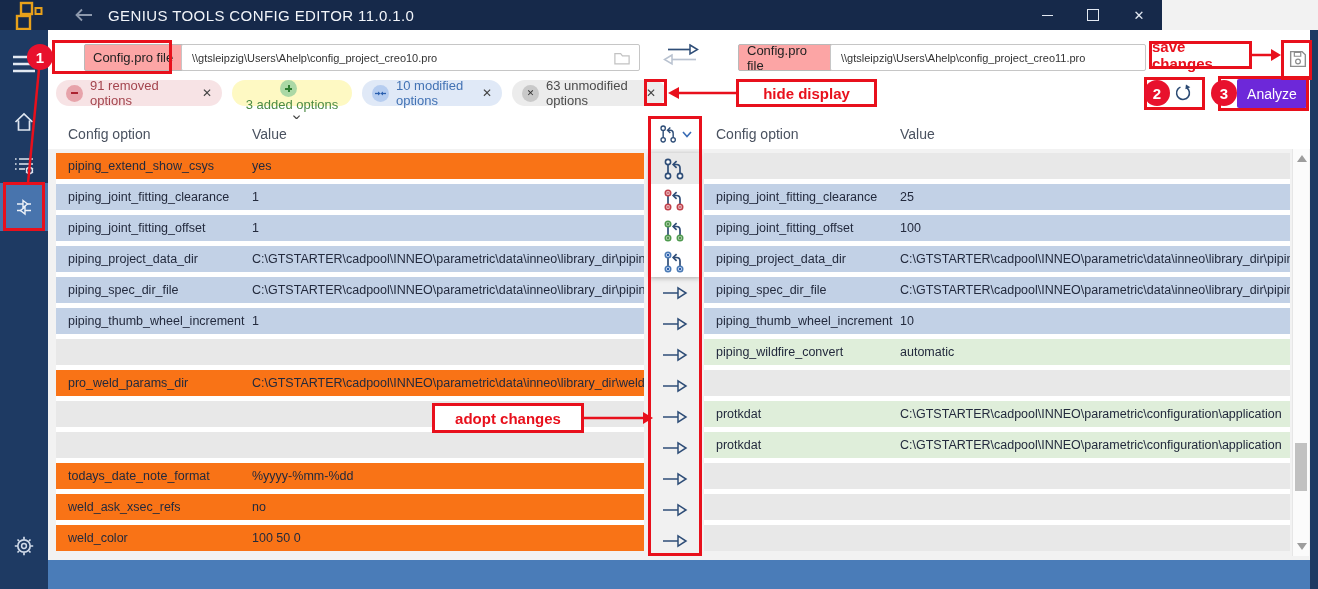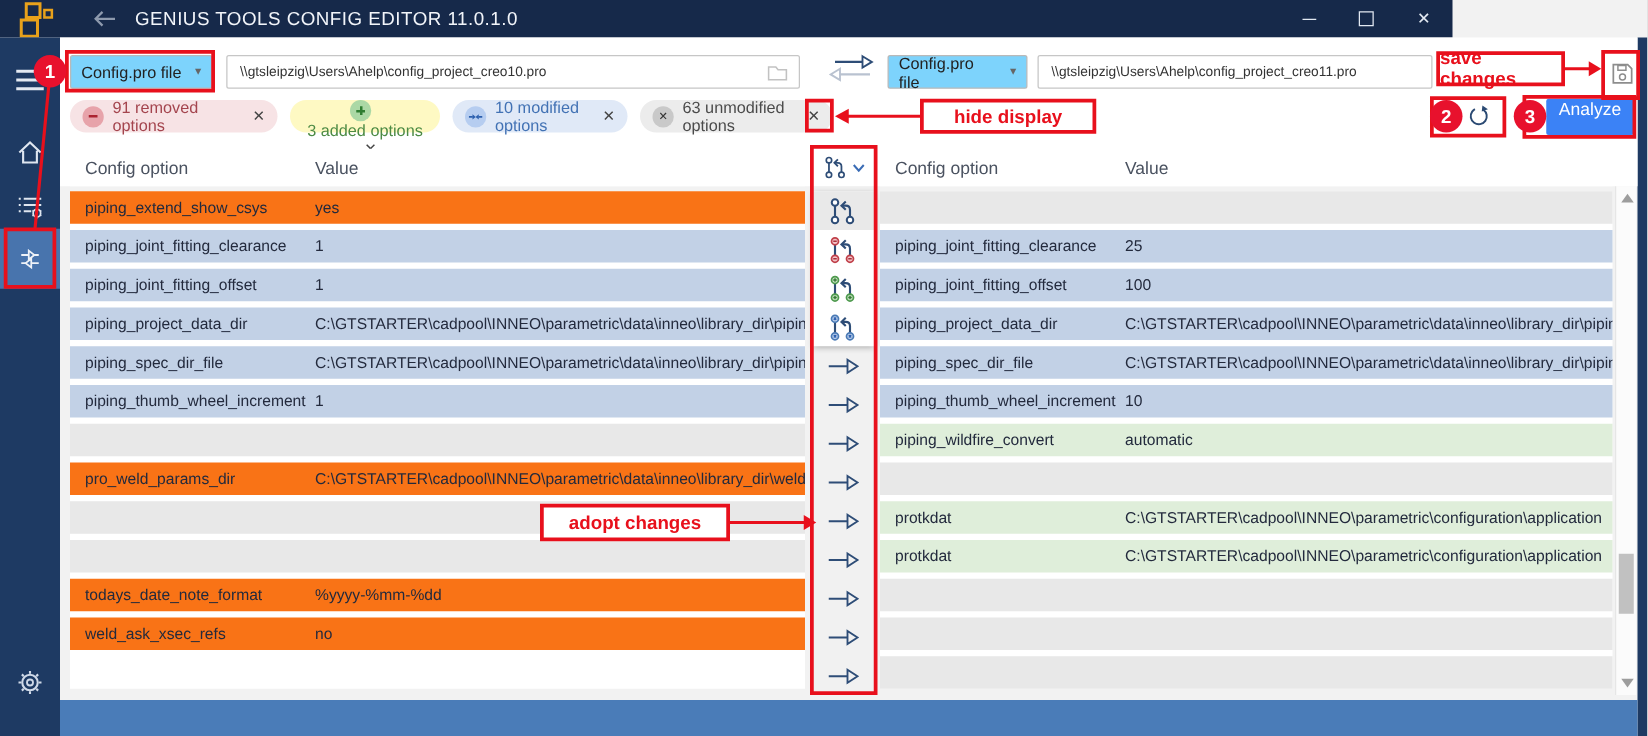--- a/index.html
+++ b/index.html
@@ -15,44 +15,44 @@
   .max-glyph{width:10px;height:10px;border:1.5px solid #e3e9f2;}
   
   .sidebar{position:absolute;left:0;top:30px;width:48px;height:559px;background:#1e3a63;}
   .side-item{position:absolute;left:0;width:48px;height:44px;display:flex;align-items:center;justify-content:center;}
   .side-item.active{background:#4874ad;height:48px;}
   
   .edge-right{position:absolute;left:1310px;top:30px;width:8px;height:559px;background:#1e3a63;}
   .bottombar{position:absolute;left:48px;top:560px;width:1262px;height:29px;background:#4a7cb8;}
   
   .toolbar-bg{position:absolute;left:48px;top:30px;width:1262px;height:119px;background:#ffffff;}
-  .dropdown{position:absolute;height:27px;background:#7dd3fc;border:1px solid #b9b9b9;border-radius:2px;
-            display:flex;align-items:center;font-size:13px;color:#222;padding:0 8px;justify-content:space-between;box-sizing:border-box;}
+  .dropdown{position:absolute;height:27px;background:#fca5a5;border:1px solid #b9b9b9;border-radius:2px;
+            display:flex;align-items:center;font-size:13px;color:#222;padding:0 8px;justify-content:space-between;box-sizing:border-box;margin-left:28px;}
   .dd-caret{color:#666;font-size:10px;margin-left:10px;}
   .path-input{position:absolute;height:27px;background:#fff;border:1px solid #c6c6c6;border-radius:2px;
               font-size:11px;color:#333;padding:0 30px 0 10px;box-sizing:border-box;font-family:"Liberation Sans","DejaVu Sans",sans-serif;outline:none;}
   .folder-btn{position:absolute;width:20px;height:20px;display:flex;align-items:center;justify-content:center;}
   
   .chip{position:absolute;top:80px;height:26px;border-radius:13px;display:flex;align-items:center;padding:0 10px;font-size:13px;box-sizing:border-box;}
   .chip .cicon{width:17px;height:17px;border-radius:50%;display:flex;align-items:center;justify-content:center;margin-right:7px;flex:none;}
   .chip .cx{margin-left:9px;font-size:12px;color:#444;cursor:pointer;}
   .chip.removed{background:#f7e3e5;color:#a4454e;}
   .chip.removed .cicon{background:#e7a3aa;}
   .chip.added{background:#fef9c3;color:#4c8b44;flex-direction:column;}
   .chip.added .cicon{background:#abd8a5;}
   .chip.modified{background:#e0e9f7;color:#4272b4;}
   .chip.modified .cicon{background:#b6cdf0;}
   .chip.unmodified{background:#ececec;color:#4b4b4b;}
   .chip.unmodified .cicon{background:#c9c9c9;}
   .bar-h{width:7px;height:2px;}
   .plus-v{position:absolute;width:2px;height:7px;}
   
   .refresh-btn{position:absolute;left:1168px;top:79px;width:30px;height:28px;display:flex;align-items:center;justify-content:center;background:#fff;}
-  .analyze-btn{position:absolute;left:1237px;top:79px;width:70px;height:29px;background:#3b82f6;color:#fff;font-size:14px;
-               display:flex;justify-content:center;border-radius:2px;}
+  .analyze-btn{position:absolute;left:1237px;top:79px;width:70px;height:29px;background:#6d28d9;color:#fff;font-size:14px;
+               display:flex;align-items:center;justify-content:center;border-radius:2px;}
   .save-btn{position:absolute;left:1286px;top:46px;width:24px;height:26px;display:flex;align-items:center;justify-content:center;background:#fff;}
   
   .thead{position:absolute;top:119px;height:30px;background:#fff;display:flex;align-items:center;font-size:14px;color:#4a5260;}
   .thead .h1{width:172px;padding-left:12px;flex:none;}
   .thead .h2{padding-left:12px;}
   .tbl{position:absolute;top:153px;height:398px;background:#fff;}
   .trow{height:26px;margin-bottom:5px;display:flex;align-items:center;font-size:12.5px;color:#232a3d;white-space:nowrap;}
   .trow .c1{width:172px;padding-left:12px;flex:none;overflow:visible;}
   .trow .c2{flex:1;overflow:hidden;padding-left:12px;padding-right:17px;}
   .trow.removed{background:#f97316;}
@@ -317,20 +317,24 @@
         <span class="c2"></span>
       </div>
     <div class="trow removed">
         <span class="c1">todays_date_note_format</span>
         <span class="c2">%yyyy-%mm-%dd</span>
       </div>
     <div class="trow removed">
         <span class="c1">weld_ask_xsec_refs</span>
         <span class="c2">no</span>
       </div>
+    <div class="trow removed">
+        <span class="c1">weld_color</span>
+        <span class="c2">100 50 0</span>
+      </div>
   </div>
 
   <div class="mid-head">
     <svg width="20" height="20">
         <use href="#mi-plain"></use>
       </svg>
     <svg width="10" height="7" viewBox="0 0 10 7">
       <path d="M1 1 L5 5.5 L9 1" stroke="#3a6cb5" stroke-width="1.6" fill="none"></path>
     </svg>
   </div>

